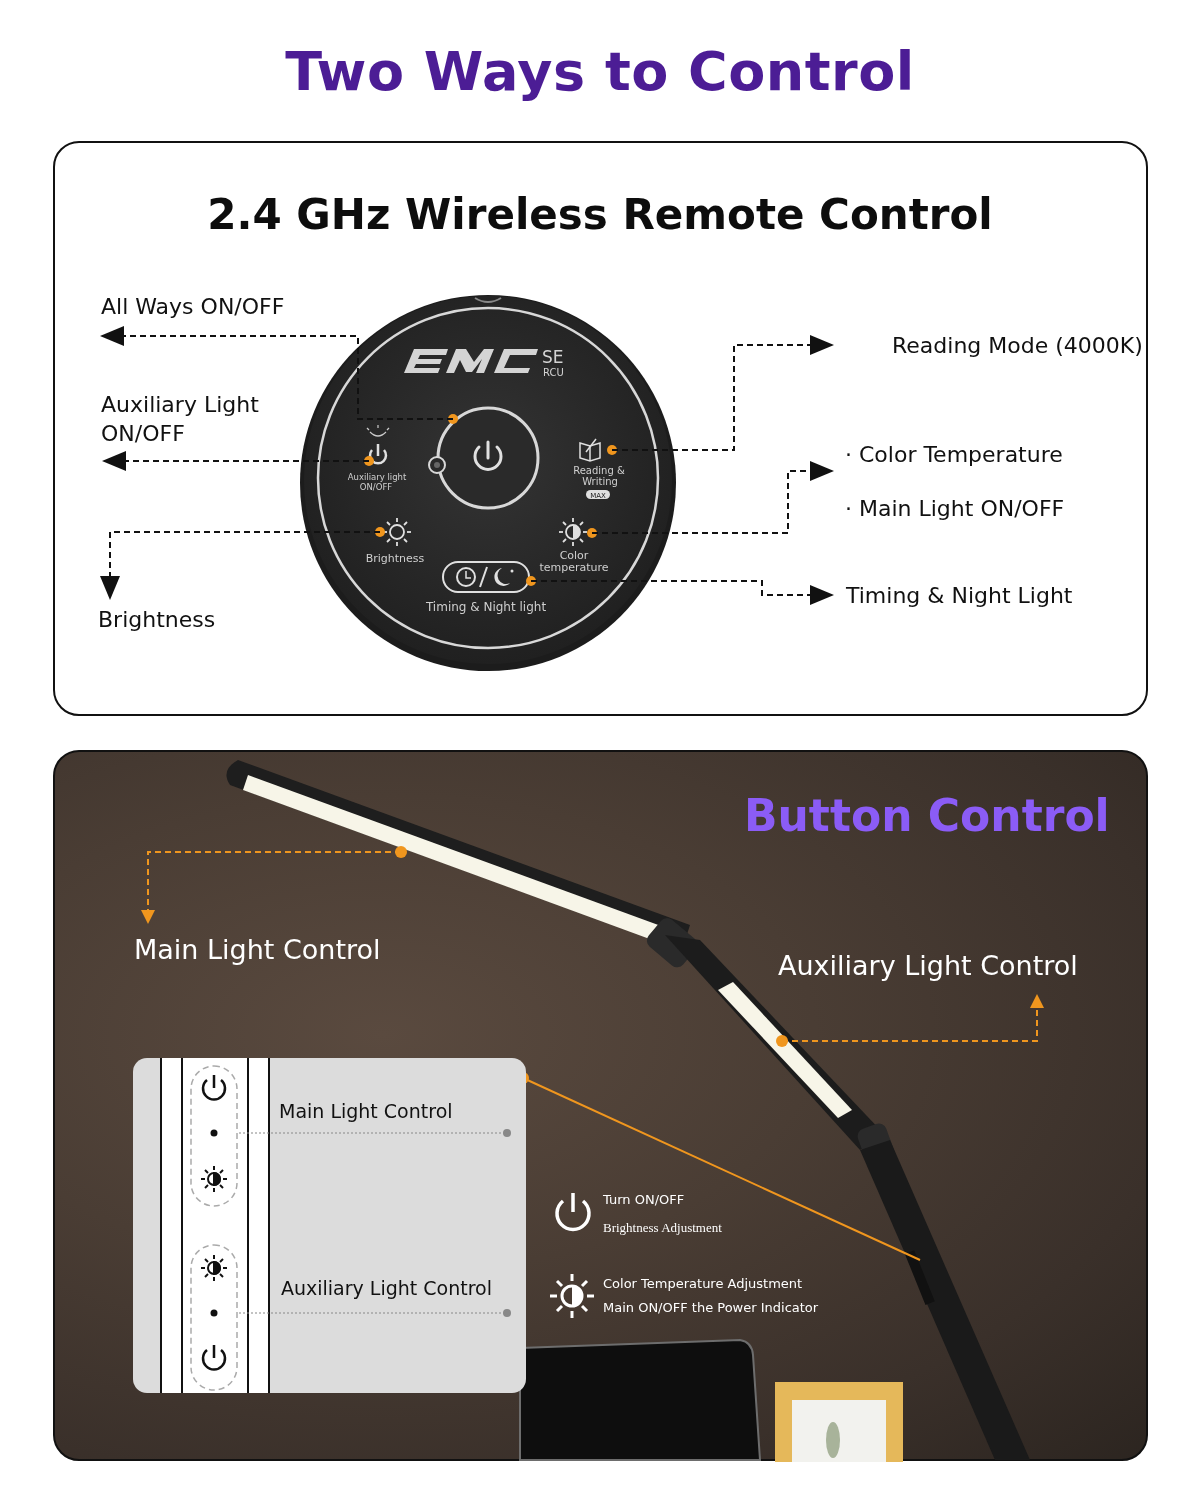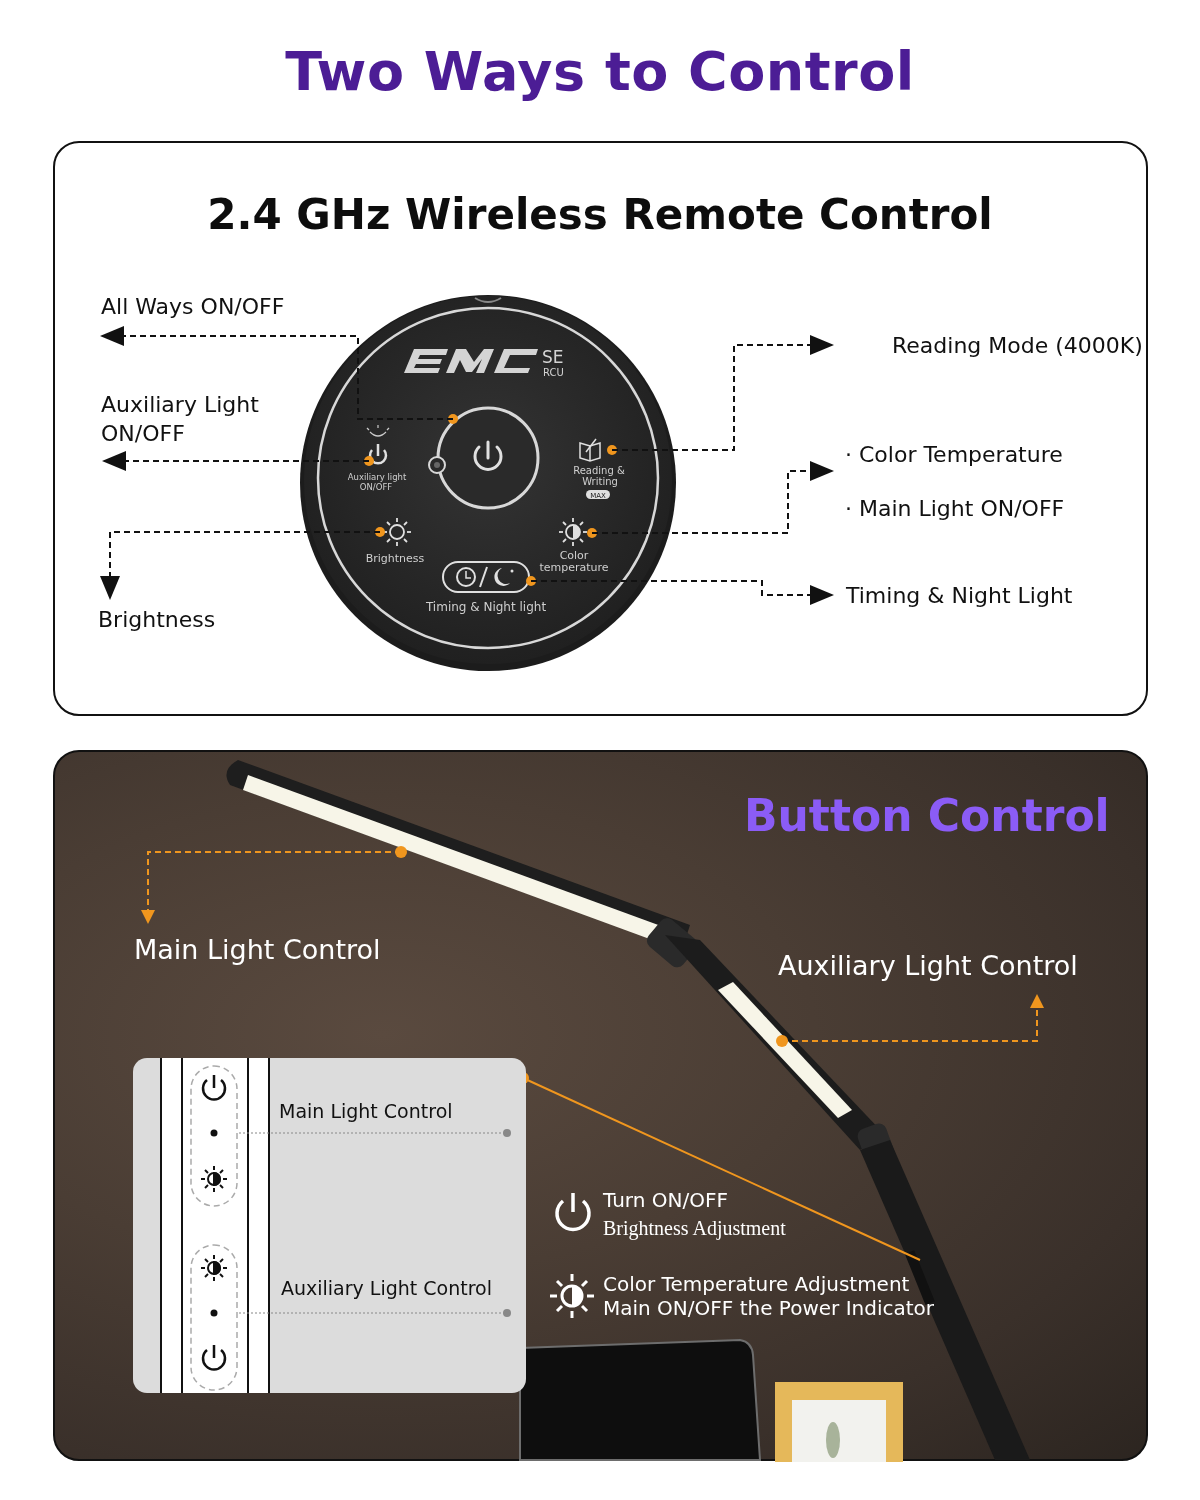--- a/index.html
+++ b/index.html
@@ -18,21 +18,21 @@
 
   .panel-button { left: 53px; top: 750px; width: 1095px; height: 711px; border: 2.5px solid #111; border-radius: 26px; overflow: hidden;
     background: radial-gradient(ellipse at 30% 40%, #5a4a3f 0%, #4a3d34 40%, #3a302a 75%, #2c2520 100%); }
 
   .btn-title { left: 744px; top: 790px; font-size: 44px; font-weight: bold; color: #8b5cf6; }
   .white-label { font-size: 27px; color: #ffffff; }
 
   .inset { left: 133px; top: 1058px; width: 393px; height: 335px; background: #dcdcdc; border-radius: 14px; overflow: hidden; }
   .inset-label { font-size: 19px; color: #111; }
 
-  .desc { font-size: 20px; color: #ffffff; line-height: 28px; }
+  .desc { font-size: 13px; color: #ffffff; line-height: 28px; }
 </style>
 </head>
 <body>
 
 <div class="abs main-title">Two Ways to Control</div>
 
 <div class="abs panel-remote"></div>
 <div class="abs remote-title">2.4 GHz Wireless Remote Control</div>
 
 <svg class="overlay" width="1200" height="1500">

